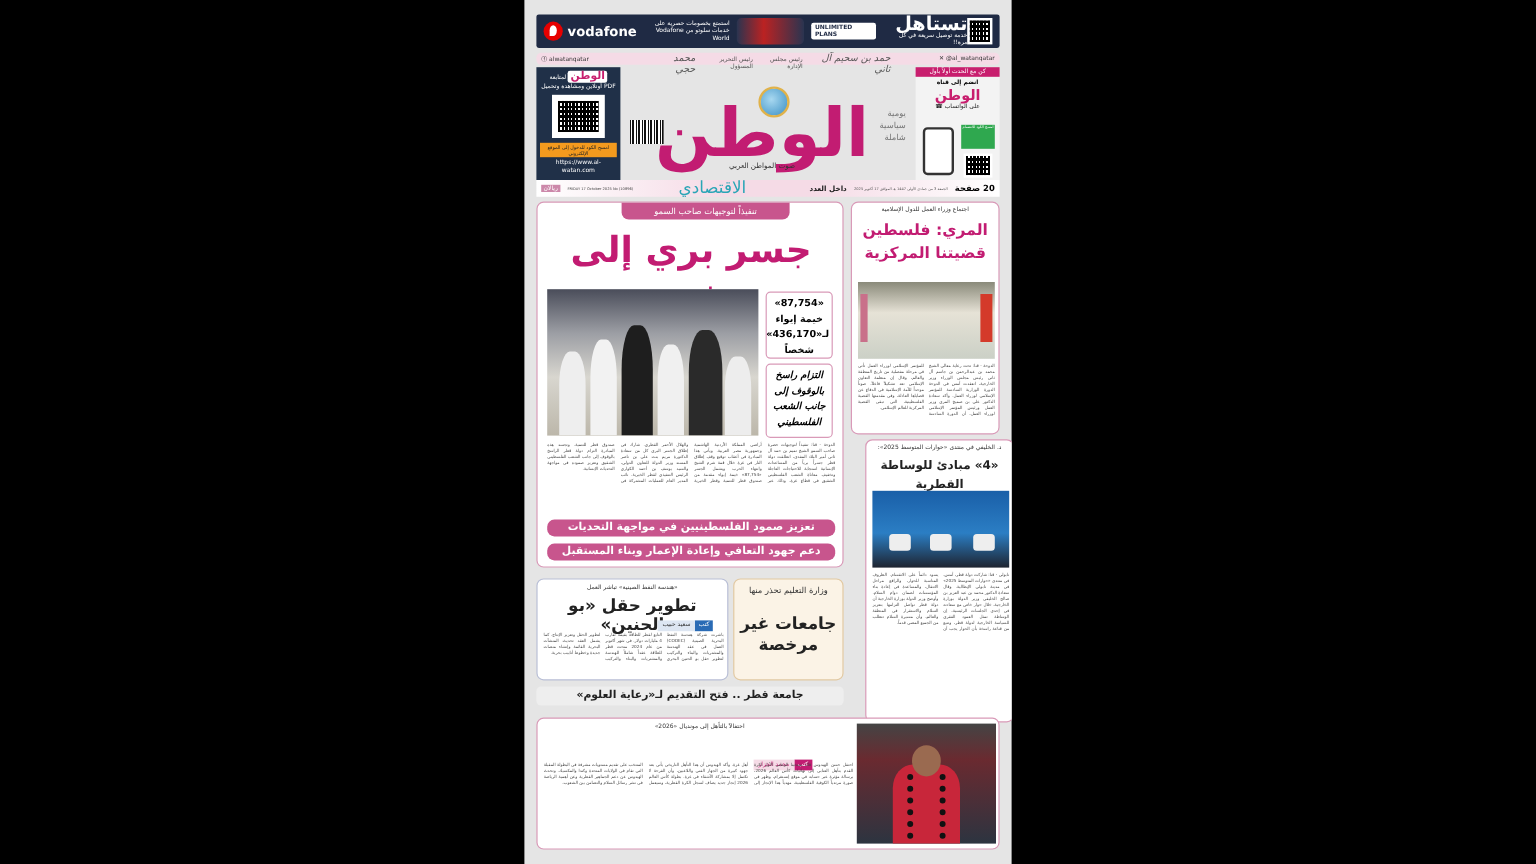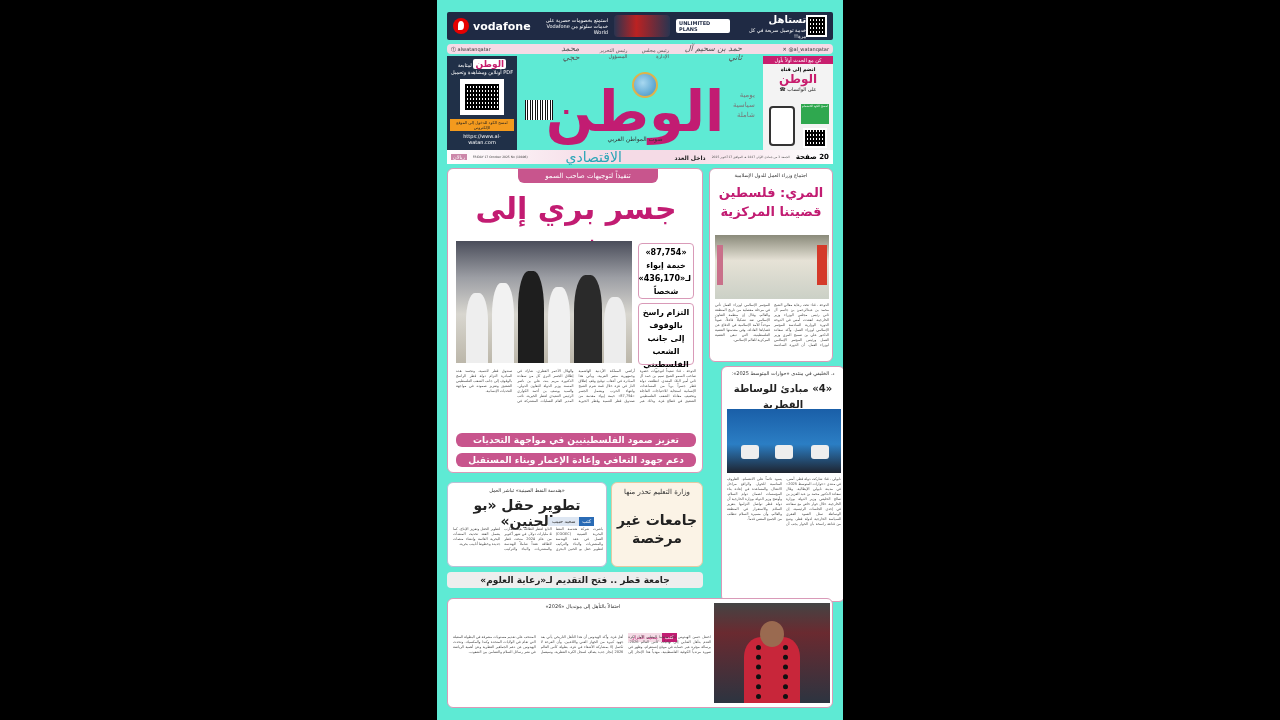--- a/index.html
+++ b/index.html
@@ -1,35 +1,35 @@
 <!DOCTYPE html>
 <html><head>
 <meta charset="utf-8">
 <style>
   * { box-sizing: border-box; margin: 0; padding: 0; }
   html, body { width: 1280px; height: 720px; background: #000; overflow: hidden; }
   body { font-family: "DejaVu Sans", sans-serif; position: relative; }
   .page {
     position: absolute; left: 437px; top: 0; width: 406px; height: 720px;
-    background: #5eead4; overflow: hidden;
+    background: #e5e5e5; overflow: hidden;
   }
   .ad-top {
     position: absolute; left: 10px; top: 12px; width: 386px; height: 28px;
     background: #1f2a44; border-radius: 2px; display: flex; align-items: center; padding: 0 6px;
     color: #fff; direction: ltr;
   }
   .voda-logo { display: flex; align-items: center; gap: 4px; }
   .voda-dot { width: 16px; height: 16px; border-radius: 50%; background: #e60000; position: relative; }
   .voda-dot::after { content: ""; position: absolute; left: 5px; top: 3px; width: 6px; height: 9px; background:#fff; border-radius: 50% 50% 50% 0; }
   .voda-name { font-size: 11px; font-weight: bold; }
   .ad-promo-sm { font-size: 5px; line-height: 6px; text-align: right; margin-left: 12px; width: 70px; direction: rtl; }
   .ad-moto { width: 60px; height: 22px; margin-left: 6px; background: linear-gradient(90deg,#2a3450,#b22 40%,#2a3450); border-radius: 4px; }
   .ad-unl { font-size: 5px; background:#fff; color:#1f2a44; padding: 1px 3px; margin-left: 6px; border-radius:2px; font-weight:bold; }
   .ad-big { direction: rtl; margin-left: 10px; text-align: right; }
-  .ad-big .t { font-size: 10px; font-weight: bold; line-height: 14px; }
+  .ad-big .t { font-size: 16px; font-weight: bold; line-height: 14px; }
   .ad-big .s { font-size: 5px; }
   .qr { background:
       repeating-linear-gradient(90deg,#000 0 2px,#fff 2px 3px),
       repeating-linear-gradient(0deg,#000 0 2px,#fff 2px 4px);
       background-blend-mode: multiply; border: 2px solid #fff; }
   .ad-qr { width: 22px; height: 22px; margin-left: auto; }
 
   .social-bar {
     position: absolute; left: 10px; top: 44px; width: 386px; height: 10px;
     background: #f5dbe6; display: flex; justify-content: space-between; align-items: center;
@@ -99,21 +99,21 @@
   .main-head {
     position: absolute; left: 0; top: 20px; width: 256px; text-align: center;
     font-size: 30px; font-weight: bold; color: #c21c72; direction: rtl; line-height: 40px;
   }
   .main-photo { position: absolute; left: 8px; top: 72px; width: 176px; height: 122px;
     background: linear-gradient(180deg,#4a4d5a 0%, #9c9ea4 30%, #d8d6cf 60%, #bcb7aa 100%); overflow:hidden; }
   .main-photo .p { position:absolute; bottom: 0; border-radius: 40% 40% 0 0; }
   .stat { position: absolute; left: 190px; width: 56px; border: 1px solid #d99ab8; border-radius: 4px;
     background: #fff; font-size: 8px; font-weight: bold; text-align: center; direction: rtl; padding: 2px; line-height: 13px; }
   .stat1 { top: 74px; height: 56px; }
-  .stat2 { top: 134px; height: 62px; }
+  .stat2 { top: 134px; height: 62px; font-style: italic; }
   .body-text { position: absolute; left: 8px; width: 240px; font-size: 3.5px; line-height: 5px; color: #444;
     direction: rtl; text-align: justify; column-count: 4; column-gap: 5px; }
   .main-body { top: 200px; height: 58px; }
   .pill { position: absolute; left: 8px; width: 240px; height: 14px; background: #c8558d; color: #fff;
     font-size: 9px; font-weight: bold; border-radius: 6px; text-align: center; line-height: 14px; direction: rtl; }
   .pill1 { top: 264px; } .pill2 { top: 284px; }
 
   .right-col1 { left: 272px; top: 168px; width: 124px; height: 194px; }
   .r-kicker { position:absolute; left: 0; top: 3px; width: 100%; text-align:center; font-size: 5px; color:#333; direction: rtl; }
   .r-head { position:absolute; left: 0; width: 100%; text-align:center; color:#c21c72; font-weight:bold; direction: rtl; }

